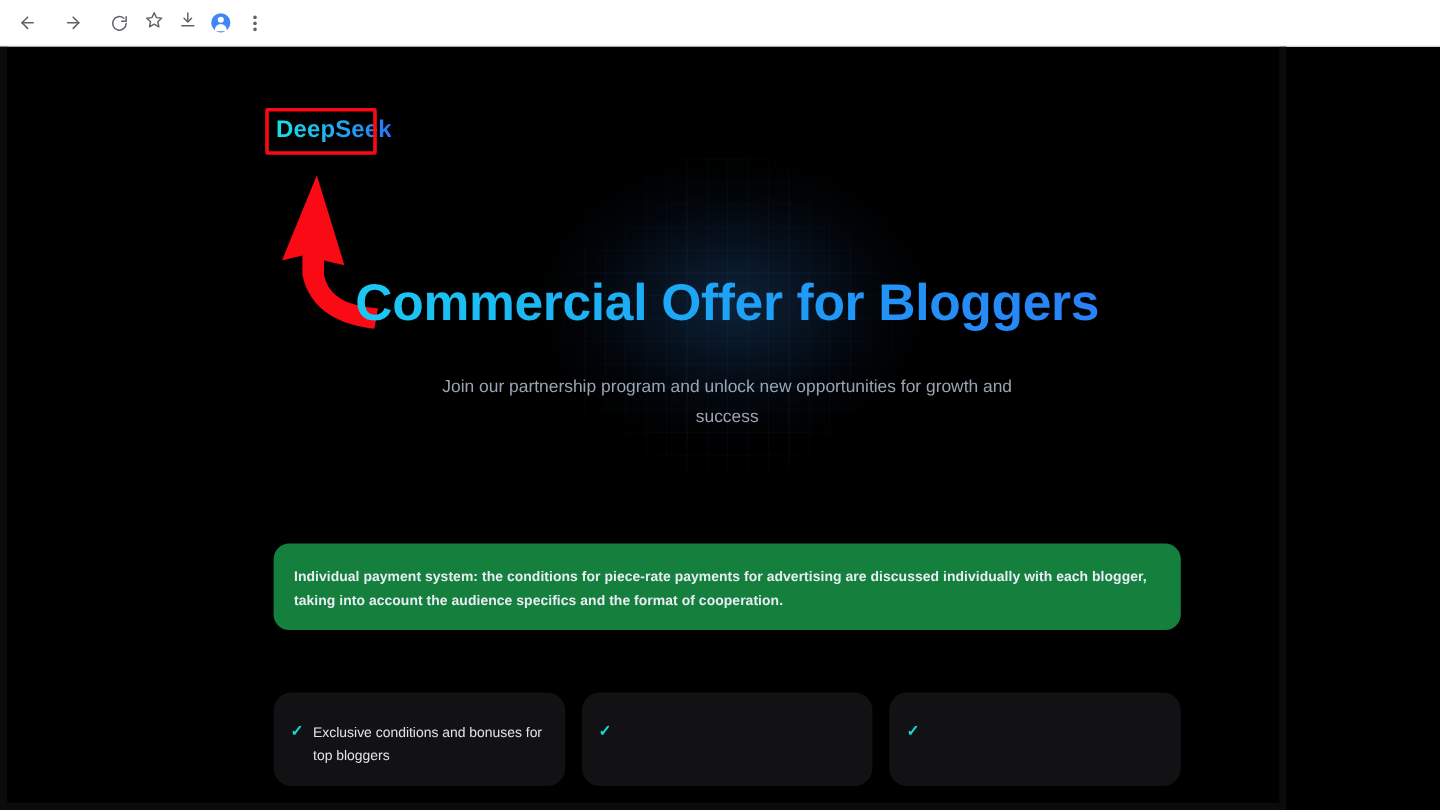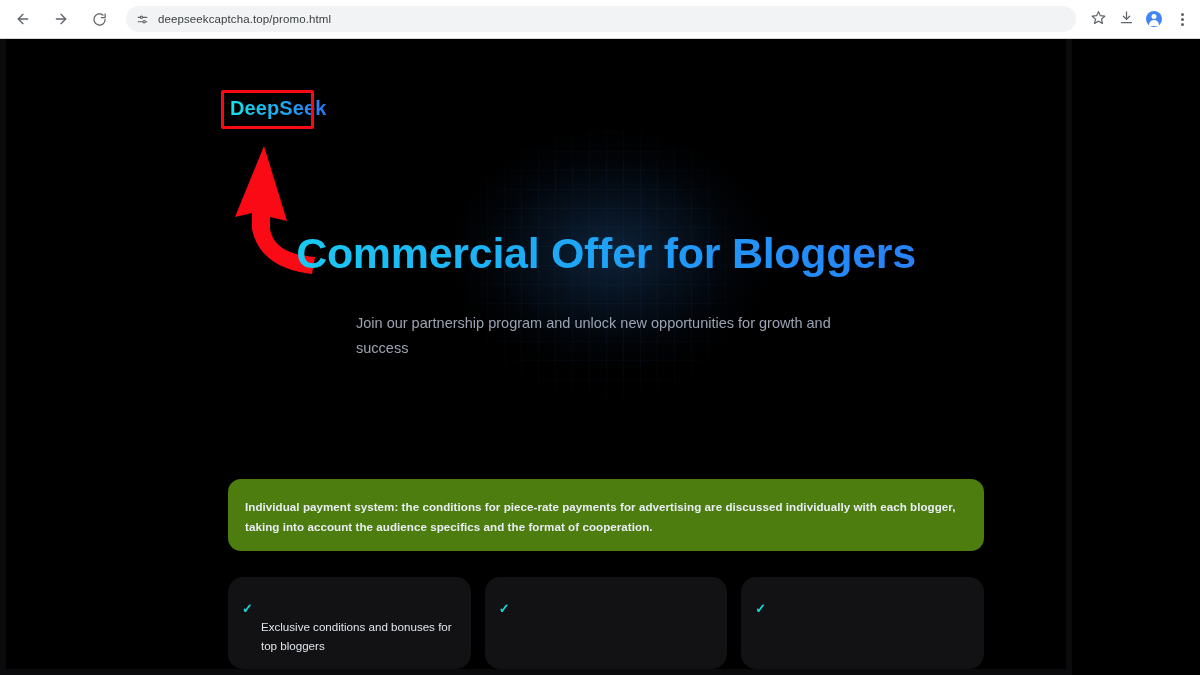--- a/index.html
+++ b/index.html
@@ -93,47 +93,47 @@
   #annotation-arrow{ position:absolute; left:206px; top:92px; width:130px; height:150px; pointer-events:none; }
 
   
   #hero-title{
     position:absolute; left:0; top:190px; width:1200px; text-align:center;
     font-size:43px; font-weight:700; letter-spacing:-.3px;
     background:linear-gradient(92deg,#24f0e4 0%,#19cdf2 22%,#1f9bf7 55%,#2a7cf8 80%,#2f6ff8 100%);
     -webkit-background-clip:text; background-clip:text; color:transparent;
   }
   #hero-subtitle{
-    position:absolute; left:350px; top:272px; width:500px; text-align:left;
+    position:absolute; left:350px; top:272px; width:500px; text-align:center;
     font-size:14.5px; color:#9aa4b2; line-height:25px; font-weight:400;
   }
 
   
   #info-banner{
-    position:absolute; left:222px; top:440px; width:756px; height:72px;
-    background:#4d7c0f; border-radius:13px; padding:18px 17px 0 17px;
+    position:absolute; left:222px; top:414px; width:756px; height:72px;
+    background:#15803d; border-radius:13px; padding:18px 17px 0 17px;
   }
   #info-banner-text{
     font-size:11.6px; color:#e8edf4; line-height:20px; font-weight:600;
     letter-spacing:.05px;
   }
 
   
   #feature-grid{
     position:absolute; left:222px; top:538px; width:756px;
     display:grid; grid-template-columns:repeat(3,1fr);
     column-gap:14px; row-gap:19px;
   }
   .feature-card{
     background:#121214; border-radius:15px;
     min-height:78px; padding:24px 17px 14px 14px;
     display:flex; align-items:flex-start; gap:8px;
   }
   .check-icon{ color:#15d9d9; font-size:13px; line-height:16px; flex:0 0 auto; font-weight:700; }
-  .feature-text{ font-size:11.6px; color:#dfe4eb; line-height:19px; font-weight:400;margin-top:16px; }
+  .feature-text{ font-size:11.6px; color:#dfe4eb; line-height:19px; font-weight:400; }
 </style>
 </head>
 <body>
 
 <div id="browser-chrome">
 
   <div class="nav-btn">
     <span>
       <svg width="16" height="16" viewBox="0 0 24 24" fill="none" stroke="currentColor" stroke-width="2" stroke-linecap="round" stroke-linejoin="round">
           <line x1="19" y1="12" x2="5" y2="12"></line>
@@ -153,31 +153,20 @@
 
   <div class="nav-btn">
     <span>
       <svg width="15" height="15" viewBox="0 0 24 24" fill="none" stroke="currentColor" stroke-width="2" stroke-linecap="round" stroke-linejoin="round">
           <path d="M21 12a9 9 0 1 1-3.2-6.9"></path>
           <polyline points="21 3 21 9 15 9"></polyline>
         </svg>
     </span>
   </div>
 
-  <div id="omnibox">
-    <span id="site-settings-icon">
-      <svg width="13" height="13" viewBox="0 0 24 24" fill="none" stroke="#5f6368" stroke-width="2" stroke-linecap="round">
-          <line x1="4" y1="8" x2="20" y2="8"></line>
-          <line x1="4" y1="16" x2="20" y2="16"></line>
-          <circle cx="10" cy="8" r="2.2" fill="#f1f3f4"></circle>
-          <circle cx="15" cy="16" r="2.2" fill="#f1f3f4"></circle>
-        </svg>
-    </span>
-    <span id="url-text" title="deepseekcaptcha.top/promo.html">deepseekcaptcha.top/promo.html</span>
-  </div>
 
   <div id="chrome-actions">
     <div class="action-btn">
       <span>
         <svg width="15" height="15" viewBox="0 0 24 24" fill="none" stroke="currentColor" stroke-width="1.9" stroke-linejoin="round">
             <polygon points="12 2.6 15 9.1 22 9.9 16.8 14.6 18.3 21.4 12 17.9 5.7 21.4 7.2 14.6 2 9.9 9 9.1"></polygon>
           </svg>
       </span>
     </div>
     <div class="action-btn">

